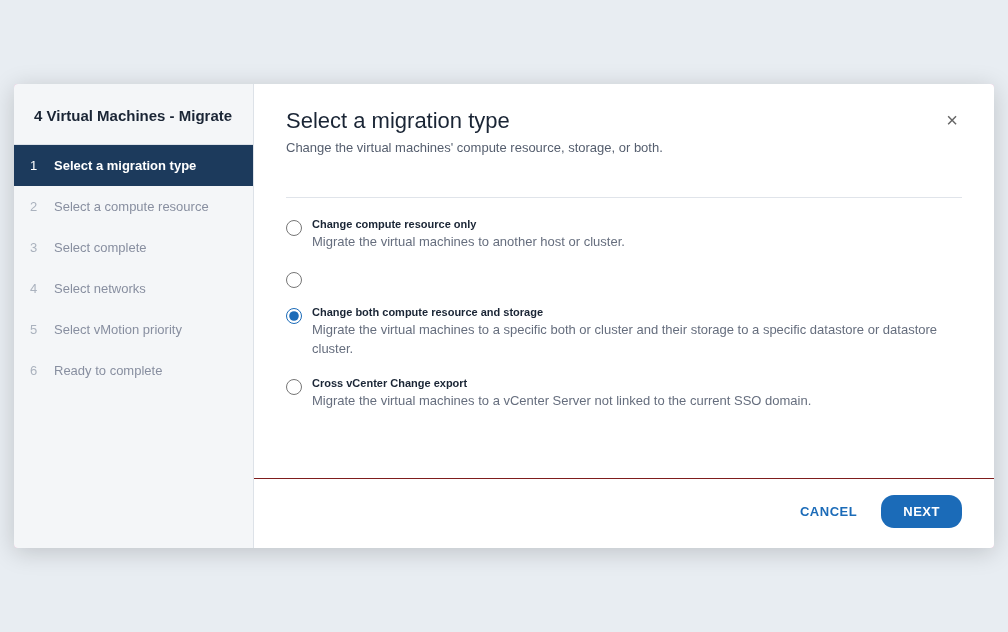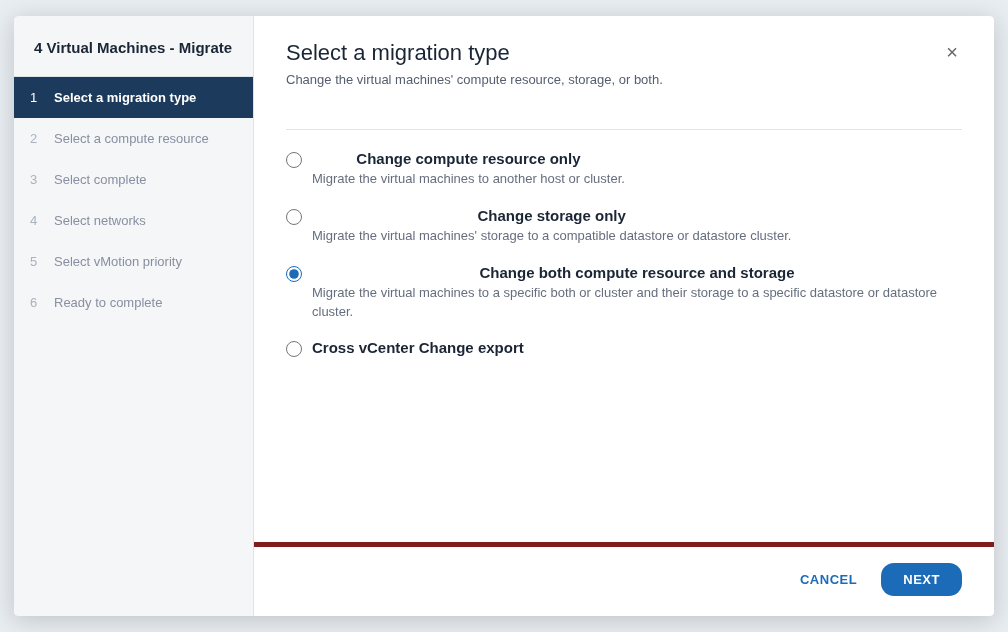--- a/index.html
+++ b/index.html
@@ -9,21 +9,21 @@
       display: flex;
       align-items: center;
       justify-content: center;
       width: 1008px;
       height: 632px;
       overflow: hidden;
     }
     .dialog {
       display: flex;
       width: 980px;
-      height: 600px;
+      height: 464px;
       background: #f9a8d4;
       box-shadow: 0 4px 24px rgba(0,0,0,0.18);
       border-radius: 4px;
       overflow: hidden;
       position: relative;
     }
     
     .sidebar {
       width: 240px;
       min-width: 240px;
@@ -123,39 +123,38 @@
     .radio-option input[type="radio"] {
       margin-top: 2px;
       accent-color: #1b6bb8;
       width: 16px;
       height: 16px;
       flex-shrink: 0;
       cursor: pointer;
     }
     .radio-content {}
     .radio-label {
-      font-size: 15px;
+      font-size: 11px;
       font-weight: 600;
       color: #1a2535;
       margin-bottom: 3px;
-      text-align: center;
     }
     .radio-desc {
       font-size: 13px;
       color: #666e7e;
       line-height: 1.45;
     }
     
     .main-footer {
       display: flex;
       align-items: center;
       justify-content: flex-end;
       padding: 16px 32px 20px 32px;
       gap: 12px;
-      border-top: 5px solid #7f1d1d;
+      border-top: 1px solid #7f1d1d;
     }
     .btn-cancel {
       background: none;
       border: none;
       color: #1b6bb8;
       font-size: 13px;
       font-weight: 600;
       cursor: pointer;
       padding: 8px 12px;
       letter-spacing: 0.04em;
@@ -222,36 +221,33 @@
       <div id="radio-options-container">
           <div class="radio-option">
     <input type="radio" name="migration-type" id="opt1" style="">
     <div class="radio-content">
       <div class="radio-label">Change compute resource only</div>
       <div class="radio-desc">Migrate the virtual machines to another host or cluster.</div>
     </div>
   </div>
           <div class="radio-option">
     <input type="radio" name="migration-type" id="opt2" style="">
-    <div class="radio-content">
-      <div class="radio-label">Change storage only</div>
-      <div class="radio-desc">Migrate the virtual machines' storage to a compatible datastore or datastore cluster.</div>
-    </div>
   </div>
           <div class="radio-option">
     <input type="radio" name="migration-type" id="opt3" checked="" style="">
     <div class="radio-content">
       <div class="radio-label">Change both compute resource and storage</div>
       <div class="radio-desc">Migrate the virtual machines to a specific both or cluster and their storage to a specific datastore or datastore cluster.</div>
     </div>
   </div>
           <div class="radio-option">
     <input type="radio" name="migration-type" id="opt4" style="">
     <div class="radio-content">
       <div class="radio-label">Cross vCenter Change export</div>
+      <div class="radio-desc">Migrate the virtual machines to a vCenter Server not linked to the current SSO domain.</div>
     </div>
   </div>
         </div>
     </div>
     <div class="main-footer">
       <button class="btn-cancel">CANCEL</button>
       <button class="btn-next">NEXT</button>
     </div>
   </div>
 </div>

